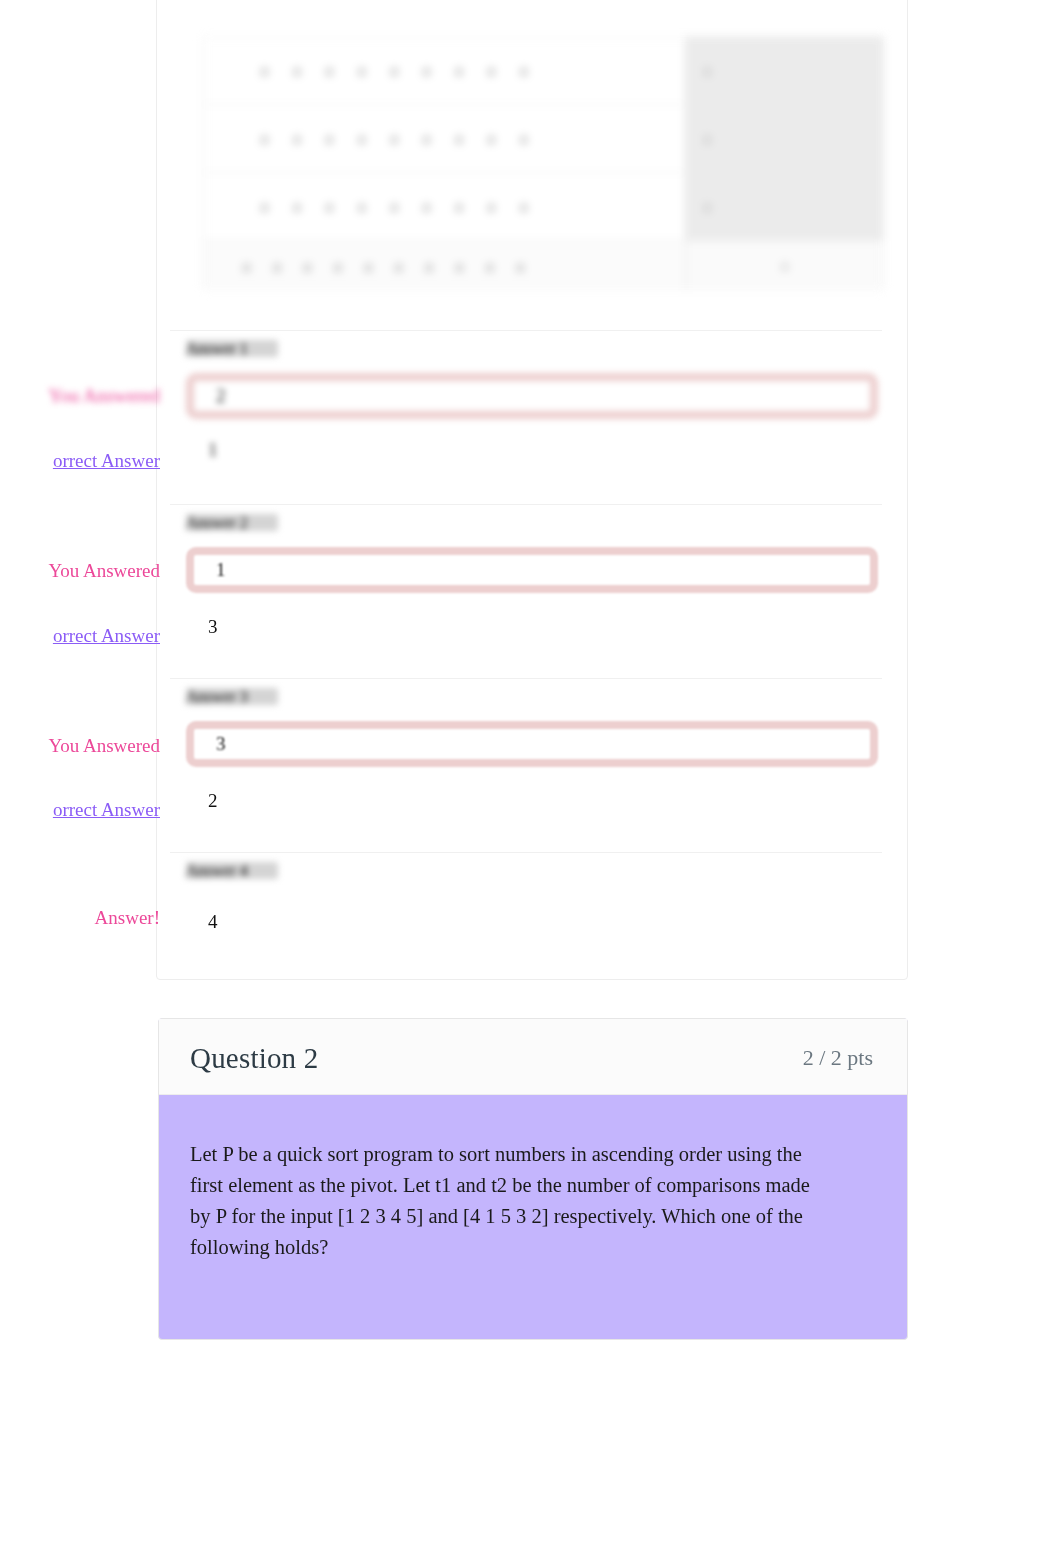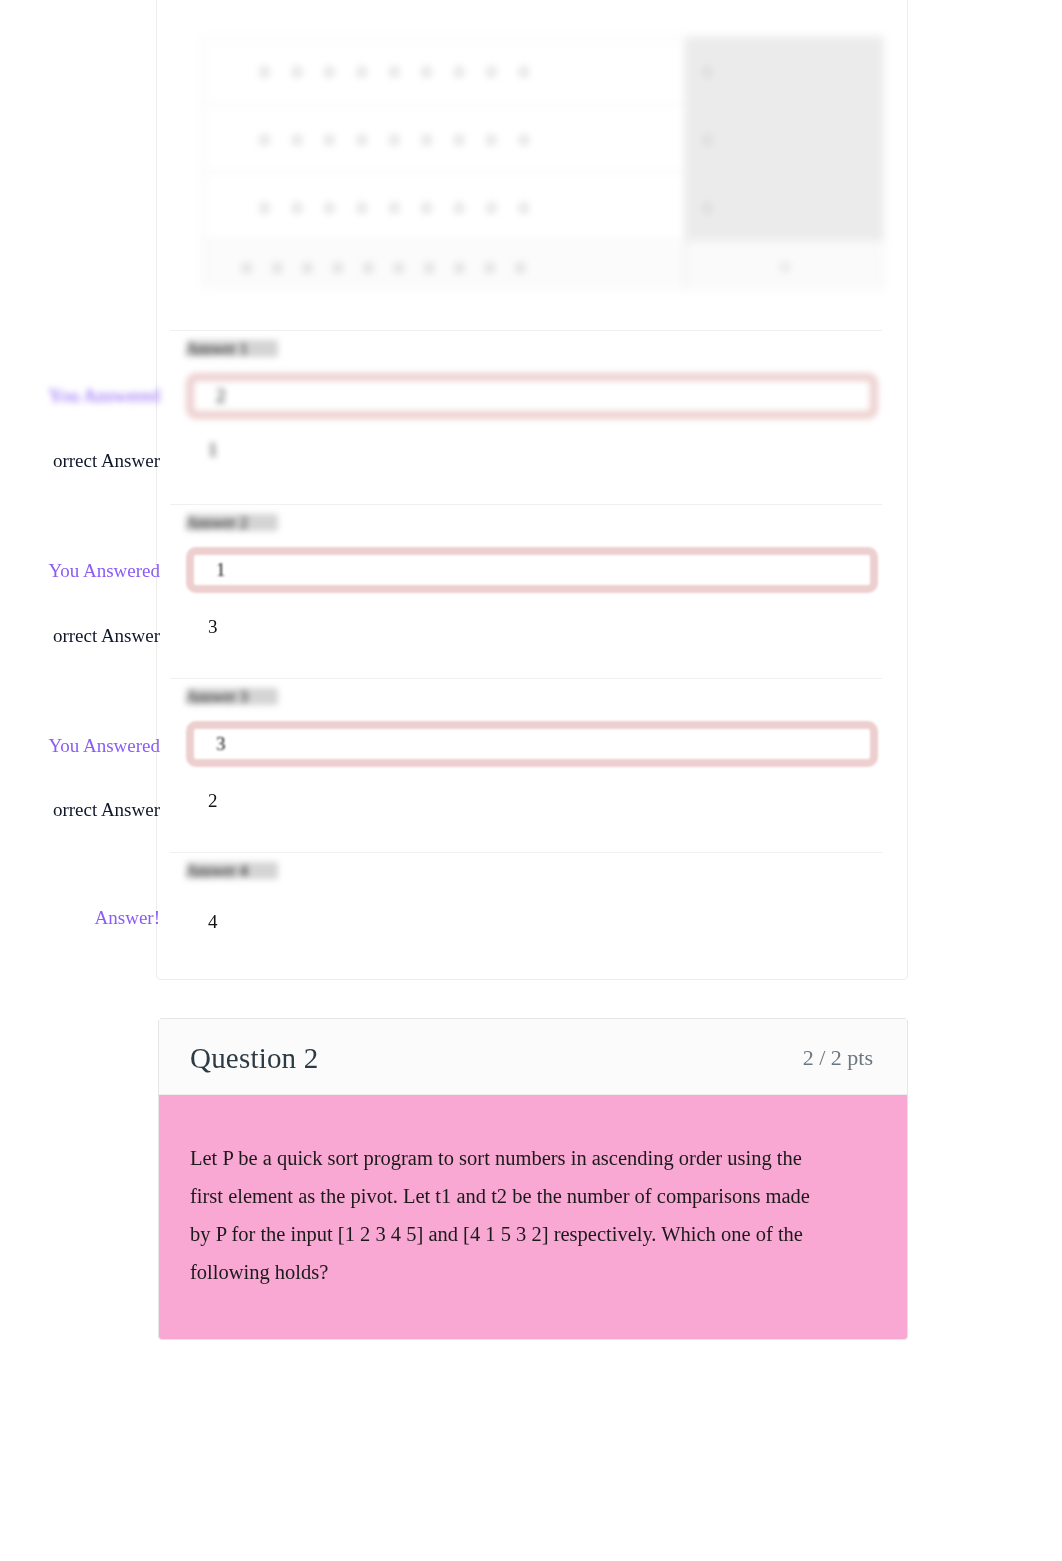--- a/index.html
+++ b/index.html
@@ -152,34 +152,34 @@
     font-size: 19px;
     color: #111111;
   }
 
   
   .gutter-label {
     position: absolute;
     width: 150px;
     text-align: right;
     font-size: 19px;
-    color: #8b5cf6;
+    color: #ec4899;
     font-family: "Liberation Serif", "DejaVu Serif", serif;
   }
-  .gutter-label.dark { color: #0f172a; }
+  .gutter-label.dark { color: #8b5cf6; text-decoration: underline; }
   .gutter-label.blurred { filter: blur(3.1px); }
   .gutter-label.semi { filter: blur(0.55px); }
 
   
   #q2-card {
     left: 158px;
     top: 1018px;
     width: 750px;
     height: 322px;
-    background: #f9a8d4;
+    background: #c4b5fd;
     border: 1px solid #e6e6e6;
     border-radius: 4px;
   }
   #q2-header {
     position: relative;
     height: 76px;
     background: #fbfbfb;
     border-bottom: 1px solid #ededed;
     box-sizing: border-box;
   }
@@ -199,21 +199,21 @@
     font-size: 22px;
     color: #6b7780;
     text-align: right;
   }
   #q2-body {
     position: relative;
     padding: 44px 34px 0 31px;
   }
   #q2-text {
     font-size: 20.5px;
-    line-height: 38px;
+    line-height: 31px;
     color: #1a1a1a;
     max-width: 630px;
   }
 </style>
 </head>
 <body>
 
 <div class="card" id="q1-card">
   <div class="q1-inner"></div>
 

